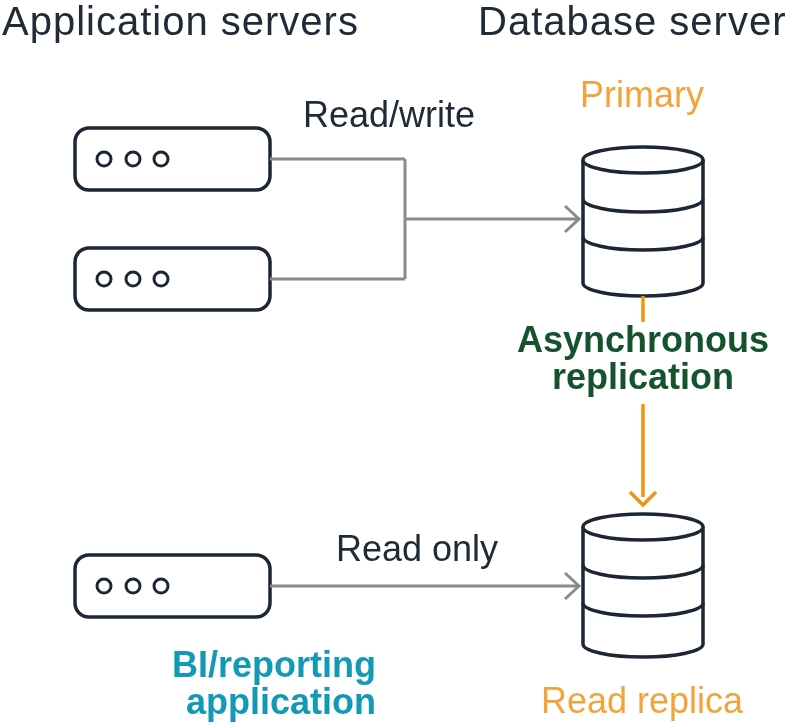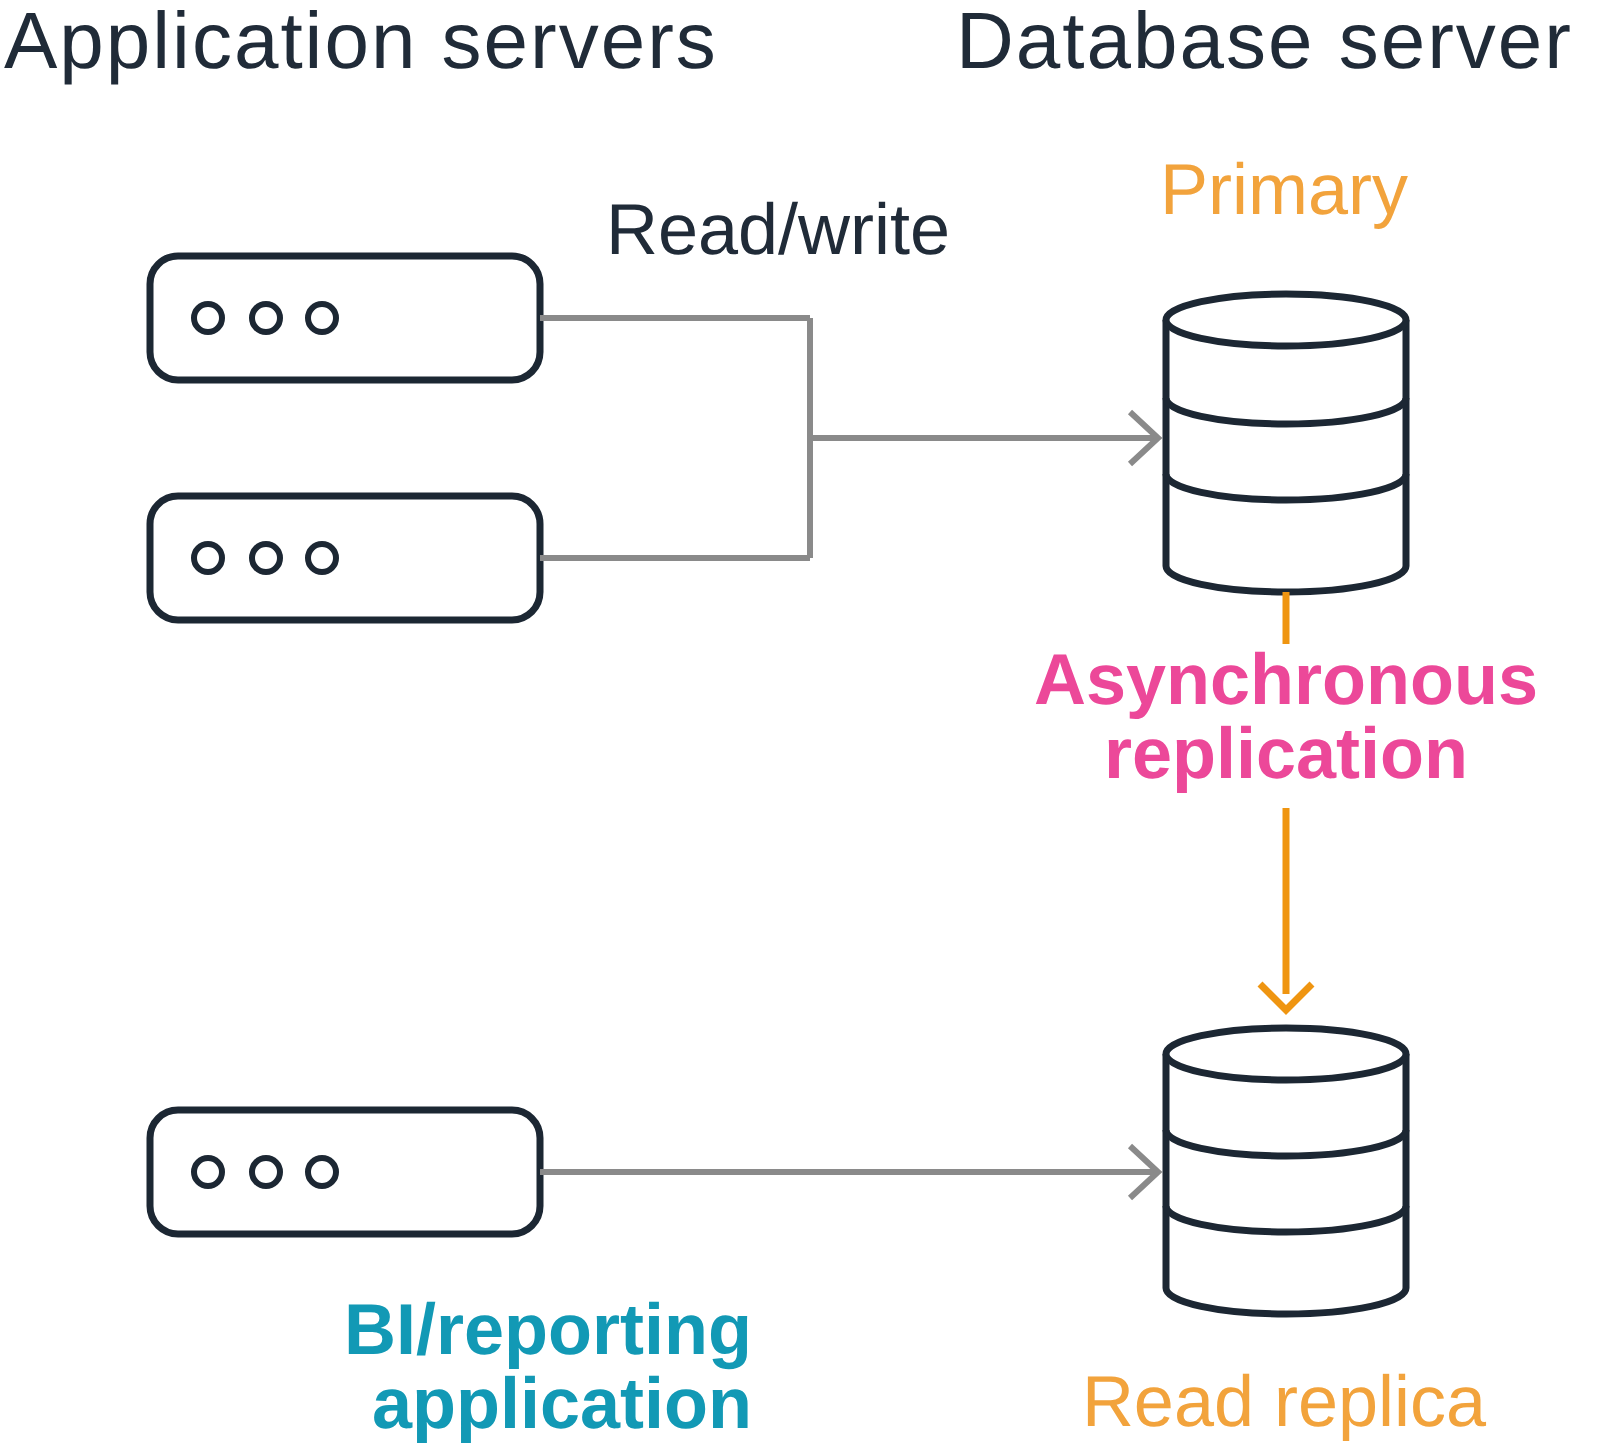--- a/index.html
+++ b/index.html
@@ -24,21 +24,21 @@
   }
   .label {
     position: absolute;
     font-size: 36px;
     line-height: 37px;
     color: #202b38;
     white-space: pre-line;
     text-align: center;
   }
   .label.orange-light { color: #f2a33c; }
-  .label.orange-bold  { color: #ec4899; font-weight: bold; }
+  .label.orange-bold  { color: #14532d; font-weight: bold; }
   .label.teal-bold    { color: #1299b5; font-weight: bold; text-align: right; }
 
   
   .srv   { fill: #ffffff; stroke: #1c2733; stroke-width: 3.5; }
   .dot   { fill: #ffffff; stroke: #1c2733; stroke-width: 3; }
   .wire  { fill: none; stroke: #8a8a8a; stroke-width: 3; }
   .db    { stroke: #1c2733; stroke-width: 3.5; }
   .dbfill{ fill: #ffffff; }
   .orange-wire { fill: none; stroke: #ef9511; stroke-width: 3.5; }
 </style>
@@ -102,19 +102,20 @@
   <div class="heading" style="left:2px">Application servers</div>
   <div class="heading" style="left:478px">Database server</div>
 
   <div class="label" style="left:289px; top:96px; width:200px;">Read/write</div>
 
   <div class="label orange-light" style="left:542px; top:76px; width:200px;">Primary</div>
 
   <div class="label orange-bold" style="left:508px; top:321px; width:270px;">Asynchronous
 replication</div>
 
+  <div class="label" style="left:317px; top:530px; width:200px;">Read only</div>
 
   <div class="label orange-light" style="left:517px; top:682px; width:250px;">Read replica</div>
 
   <div class="label teal-bold" style="left:76px; top:646px; width:300px;">BI/reporting
 application server</div>
 
 </div>
 
 </body></html>

